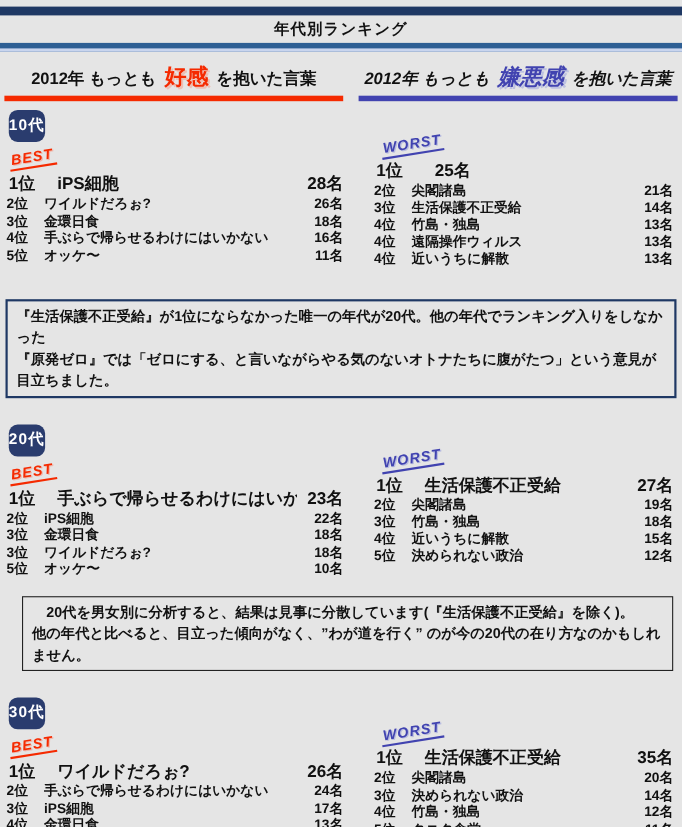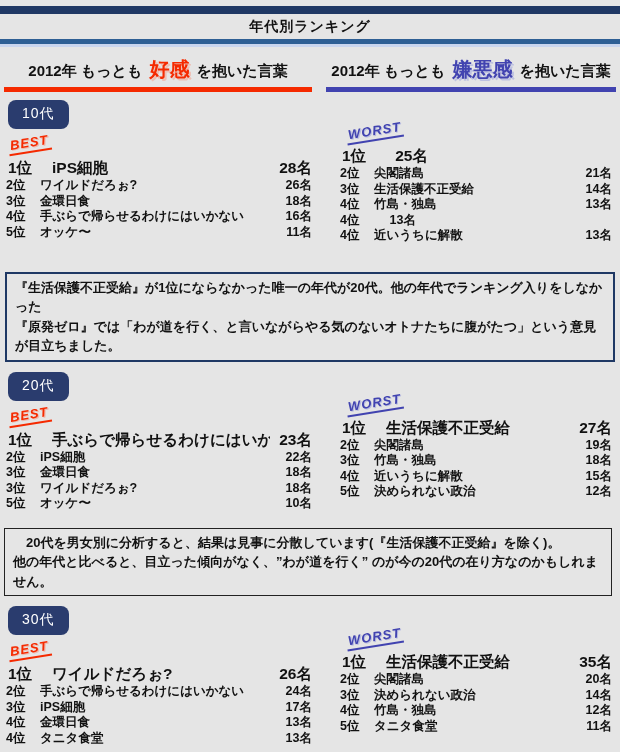--- a/index.html
+++ b/index.html
@@ -23,30 +23,30 @@
   .header-title{
     text-align:center;font-size:14px;font-weight:bold;
     padding:4px 0 3px;letter-spacing:1px;
   }
   .steel-bar{height:8px;background:var(--steel);border-bottom:3px solid var(--paleblue);}
   .titles-row{display:flex;padding:9px 4px 0 4px;align-items:center;}
   .col-title{font-weight:bold;font-size:15px;text-align:center;padding-bottom:4px;white-space:nowrap;}
   .col-title .hl{font-size:20px;padding:0 3px;}
   .title-left{width:308px;border-bottom:5px solid var(--red);}
   .title-left .hl{color:var(--red);text-shadow:2px 2px 0 rgba(255,120,90,.35);}
-  .title-right{flex:1;margin-left:14px;border-bottom:5px solid var(--violet);}
+  .title-right{flex:1;margin-left:14px;border-bottom:5px solid var(--violet);font-style:italic;}
   .title-right .hl{color:var(--violet);text-shadow:2px 2px 0 rgba(130,140,220,.4);}
   
   .age-section{padding:0 4px;}
   .age-badge{
     display:inline-block;background:var(--badge);color:#fff;
-    font-weight:normal;font-size:14px;padding:5px 14px 6px;
+    font-weight:bold;font-size:14px;padding:5px 0 6px;
     border-radius:8px;margin:8px 0 4px 4px;letter-spacing:1px;
   }
-  .sec-2 .age-badge,.sec-3 .age-badge{margin-top:10px;}
+  .sec-2 .age-badge,.sec-3 .age-badge{margin-top:24px;}
   .columns{display:flex;align-items:flex-start;}
   .col{min-width:0;}
   .col-best{width:314px;padding:0 6px 0 2px;}
   .col-worst{flex:1;padding-left:22px;padding-right:4px;transform:translateY(-12px);}
   .stamp{
     display:inline-block;font-weight:bold;font-style:italic;font-size:13px;
     letter-spacing:1px;transform:rotate(-9deg);border-bottom:2px solid currentColor;
     padding:0 2px 1px;margin:2px 0 3px 2px;
   }
   .stamp-best{color:var(--red);text-shadow:1px 1px 0 rgba(255,120,90,.4);}
@@ -58,21 +58,21 @@
   .rank-row.first .cell-rank{width:44px;}
   .cell-word{flex:1;overflow:hidden;}
   .cell-count{text-align:right;min-width:42px;}
   
   .comment-box{
     margin:16px 1px 0 1px;padding:4px 8px;
     font-weight:bold;font-size:13px;line-height:19.5px;
     white-space:pre-line;
   }
   .box-navy{border:2px solid var(--navy);}
-  .box-thin{border:1px solid #222;margin-left:0;margin-right:4px;}
+  .box-thin{border:1px solid #222;margin-left:16px;margin-right:4px;}
 </style>
 </head>
 <body>
 
 <div class="page">
 
   <div class="top-bar"></div>
   <div class="header-title">年代別ランキング</div>
   <div class="steel-bar"></div>
 
@@ -139,32 +139,33 @@
               <span class="cell-word">生活保護不正受給</span>
               <span class="cell-count">14名</span>
             </div>
             <div class="rank-row">
               <span class="cell-rank">4位</span>
               <span class="cell-word">竹島・独島</span>
               <span class="cell-count">13名</span>
             </div>
             <div class="rank-row">
               <span class="cell-rank">4位</span>
+              <span class="cell-word">遠隔操作ウィルス</span>
               <span class="cell-count">13名</span>
             </div>
             <div class="rank-row">
               <span class="cell-rank">4位</span>
               <span class="cell-word">近いうちに解散</span>
               <span class="cell-count">13名</span>
             </div>
           </div>
       </div>
     </div>
     <div class="comment-box box-navy">『生活保護不正受給』が1位にならなかった唯一の年代が20代。他の年代でランキング入りをしなかった
-『原発ゼロ』では「わが道を行く、と言いながらやる気のないオトナたちに腹がたつ」という意見が目立ちました。</div>
+『原発ゼロ』では「ゼロにする、と言いながらやる気のないオトナたちに腹がたつ」という意見が目立ちました。</div>
   </div>
 
   <div class="age-section sec-2">
     <div class="age-badge">20代</div>
     <div class="columns">
       <div class="col col-best">
         <span class="stamp stamp-best">BEST</span>
         <div class="rank-list">
             <div class="rank-row first">
               <span class="cell-rank">1位</span>

